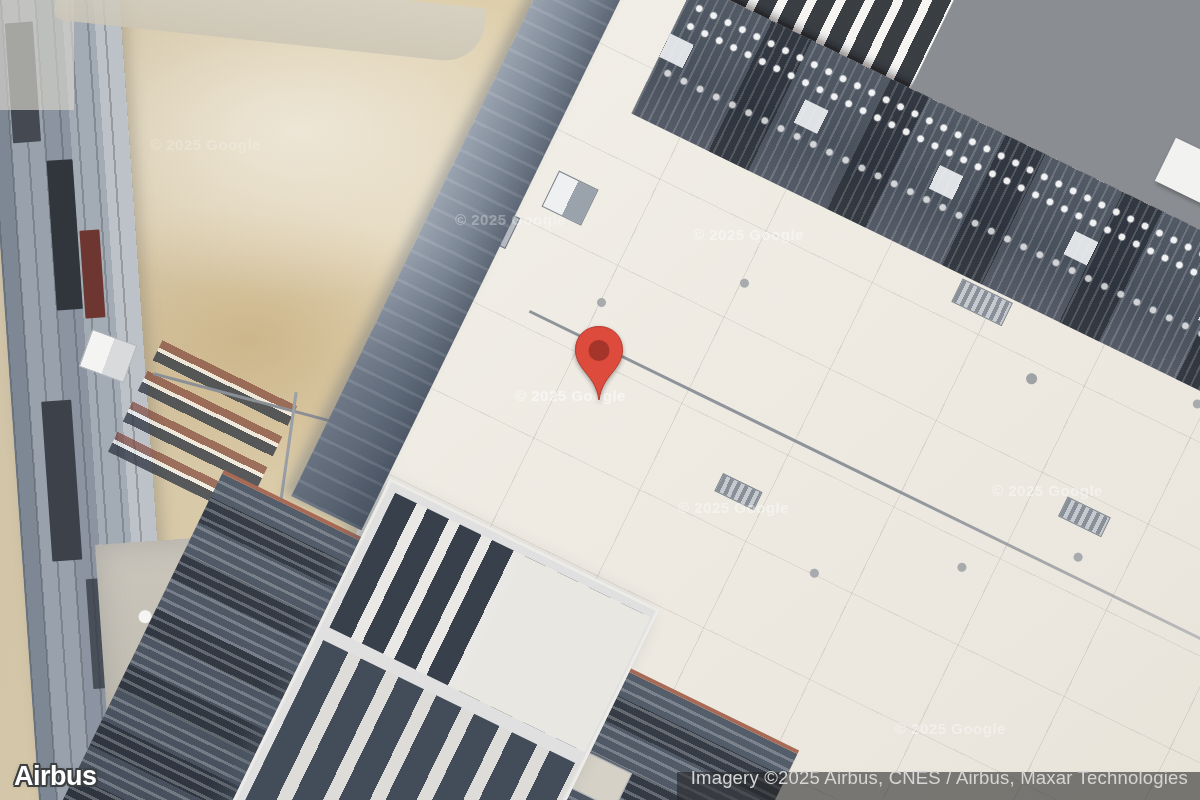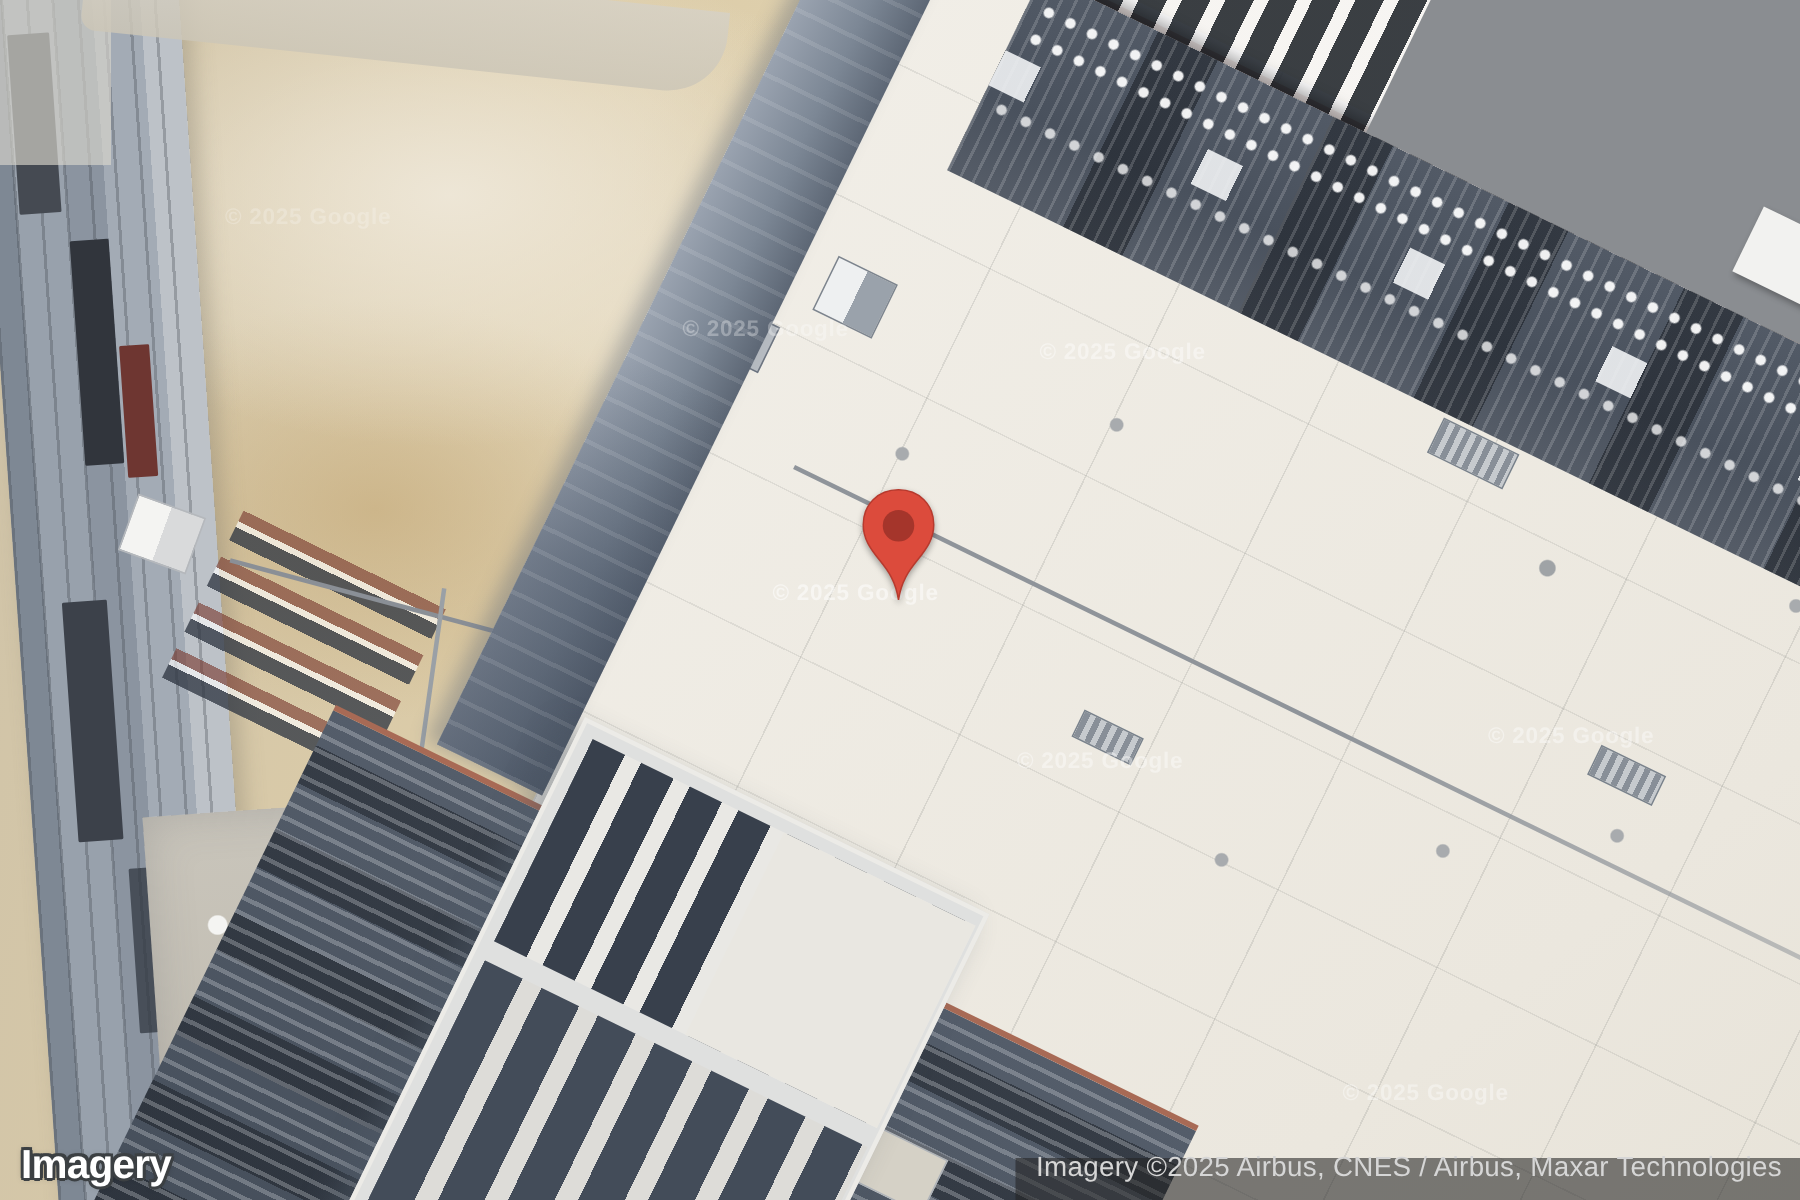--- a/index.html
+++ b/index.html
@@ -229,18 +229,18 @@
   <span class="wm wm4">© 2025 Google</span>
   <span class="wm wm5">© 2025 Google</span>
   <span class="wm wm6">© 2025 Google</span>
   <span class="wm wm7">© 2025 Google</span>
 
   <svg class="pin" viewBox="0 0 52 78" xmlns="http://www.w3.org/2000/svg">
     <path d="M26 1.5 C12.2 1.5 2.5 11.4 2.5 24.8 C2.5 34.2 7.2 40.8 13.2 48.2 C19.2 55.6 24.2 62.5 26 75 C27.8 62.5 32.8 55.6 38.8 48.2 C44.8 40.8 49.5 34.2 49.5 24.8 C49.5 11.4 39.8 1.5 26 1.5 Z" stroke="#b73a2e" stroke-width="1" fill="#DC4B3C"></path>
     <circle cx="26" cy="25.5" r="10.5" fill="#A5352B"></circle>
   </svg>
 
-  <div class="google-logo">Imagery</div>
+  <div class="google-logo">Airbus</div>
   <div class="attribution-bar">
     <span class="attribution-text">Imagery ©2025 Airbus, CNES / Airbus, Maxar Technologies</span>
   </div>
 
 </div>
 
 </body></html>

